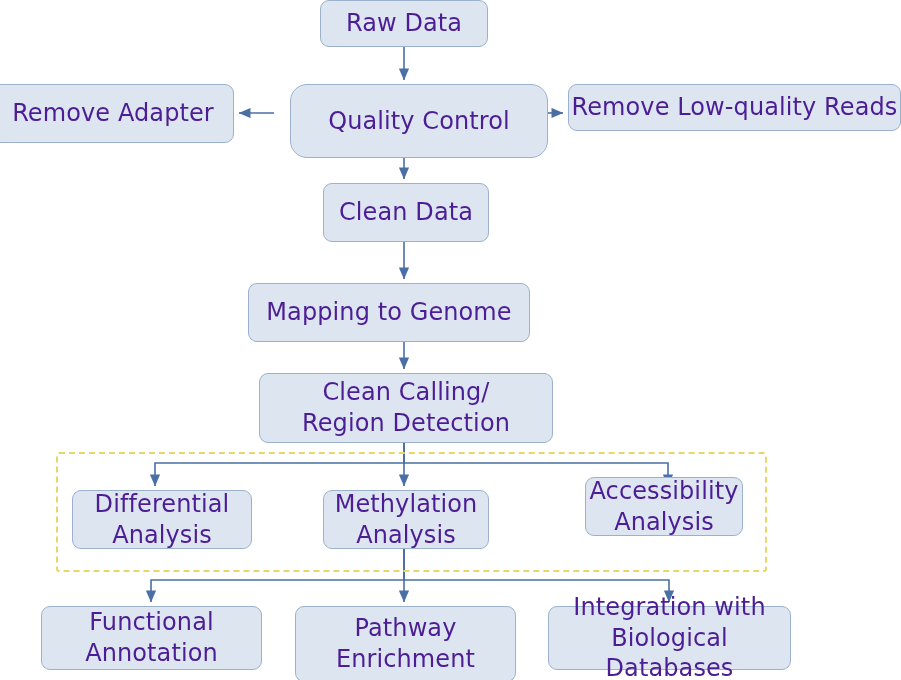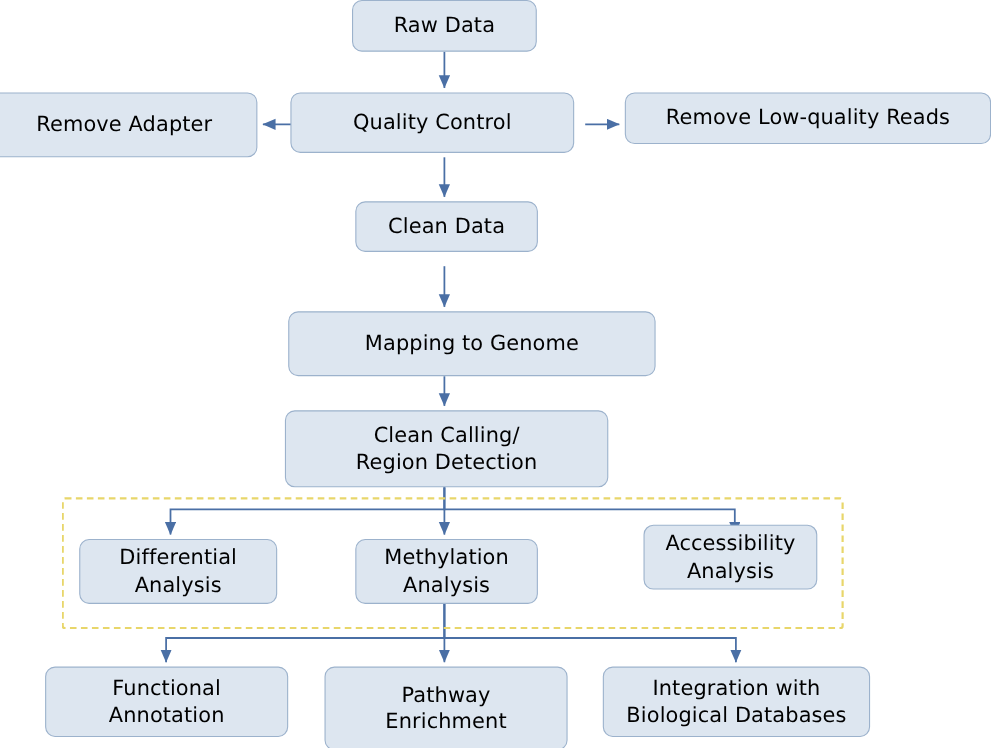--- a/index.html
+++ b/index.html
@@ -26,22 +26,22 @@
   .node {
     position: absolute;
     box-sizing: border-box;
     background: #dde6f0;
     border: 1px solid #9cb2cc;
     border-radius: 9px;
     display: flex;
     align-items: center;
     justify-content: center;
     text-align: center;
-    color: #000000;
-    font-size: 19px;
+    color: #4c1d95;
+    font-size: 24px;
     line-height: 1.28;
     letter-spacing: 0.1px;
     white-space: pre-line;
     z-index: 2;
   }
   .group-box {
     position: absolute;
     box-sizing: border-box;
     border: 2px dashed #e8d66a;
     border-radius: 3px;
@@ -81,29 +81,29 @@
       <path d="M404,549 L404,580 L151,580 L151,602"></path>
       <path d="M404,549 L404,602"></path>
       <path d="M404,549 L404,580 L669,580 L669,602"></path>
     </g>
   </svg>
 
   <div class="group-box" style="left:56px; top:452px; width:711px; height:120px;"></div>
 
   <div class="node" style="left:320px; top:0px; width:168px; height:47px;">Raw Data</div>
 
-  <div class="node" style="left:264px; top:84px; width:258px; height:55px;">Quality Control</div>
+  <div class="node" style="left:290px; top:84px; width:258px; height:74px;border-radius:17px;">Quality Control</div>
 
   <div class="node" style="left:-8px; top:84px; width:242px; height:59px;">Remove Adapter</div>
 
   <div class="node" style="left:568px; top:84px; width:333px; height:47px;">Remove Low-quality Reads</div>
 
-  <div class="node" style="left:323px; top:183px; width:166px; height:46px;">Clean Data</div>
+  <div class="node" style="left:323px; top:183px; width:166px; height:59px;">Clean Data</div>
 
-  <div class="node" style="left:262px; top:283px; width:334px; height:59px;">Mapping to Genome</div>
+  <div class="node" style="left:248px; top:283px; width:282px; height:59px;">Mapping to Genome</div>
 
   <div class="node" style="left:259px; top:373px; width:294px; height:70px;">Clean Calling/
 Region Detection</div>
 
   <div class="node" style="left:72px; top:490px; width:180px; height:59px;">Differential
 Analysis</div>
 
   <div class="node" style="left:323px; top:490px; width:166px; height:59px;">Methylation
 Analysis</div>
 

